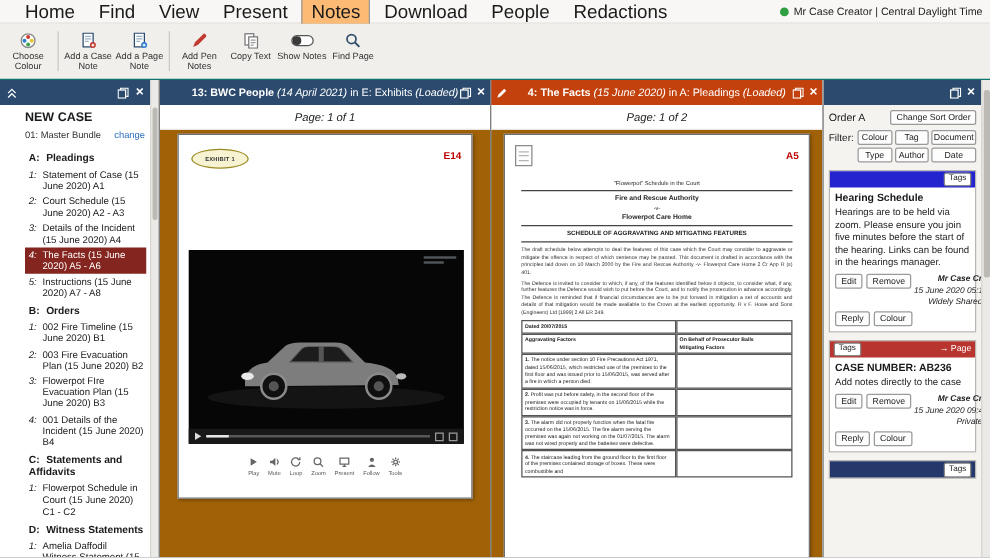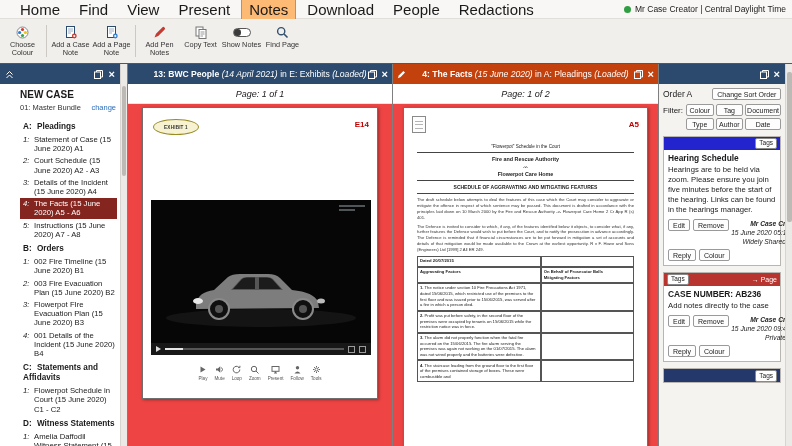--- a/index.html
+++ b/index.html
@@ -40,21 +40,21 @@
 .sb-row.sec .num{position:static;font-style:normal;margin-right:3px}
 .sb-row.selected{background:#84261f;color:#fff}
 .sb-scroll{position:absolute;left:120px;top:0;width:7px;bottom:0;background:#eceae7;border-left:1px solid #d8d5d1}
 .scroll-thumb{position:absolute;left:1px;width:4px;background:#bdbab5;border-radius:2px}
 
 .panel{position:absolute;top:0;bottom:0;overflow:hidden;border-left:1px solid #7f7f7f}
 .panel1{left:127px;width:265px}
 .panel2{left:392px;width:266px}
 .panel2 .pane-header{background:#c2410c}
 .page-strip{height:20px;background:#fff;border-bottom:1px solid #e8e6e3;display:flex;align-items:center;justify-content:center;font-size:9px;font-style:italic;color:#222}
-.viewer{position:absolute;top:40px;left:0;right:0;bottom:0;background:#ef4444;overflow:hidden}
+.viewer{position:absolute;top:40px;left:0;right:0;bottom:0;background:#a16207;overflow:hidden}
 .page{position:absolute;background:#fff;border:1px solid #6f6f6f;box-shadow:1px 1px 3px rgba(0,0,0,.35)}
 .page1{left:14px;top:3px;width:236px;height:292px}
 .page2{left:10px;top:3px;width:245px;height:430px}
 .stamp{position:absolute;left:10px;top:11px;width:46px;height:16px;border:1.5px solid #9a8b25;border-radius:50%;background:#f7f3d2;display:flex;align-items:center;justify-content:center;font-size:4.6px;font-weight:bold;color:#333;letter-spacing:.2px}
 .pageref{position:absolute;right:8px;top:12px;font-size:8px;font-weight:bold;color:#c00000}
 .video{position:absolute;left:8px;top:92px;width:220px;height:155px;background:#000}
 .video svg.car{position:absolute;left:0;top:0}
 .wm{position:absolute;right:6px;top:5px;opacity:.5}
 .wm i{display:block;height:2px;width:26px;background:#9aa4aa;margin-bottom:2px}
 .wm i:last-child{width:16px}

